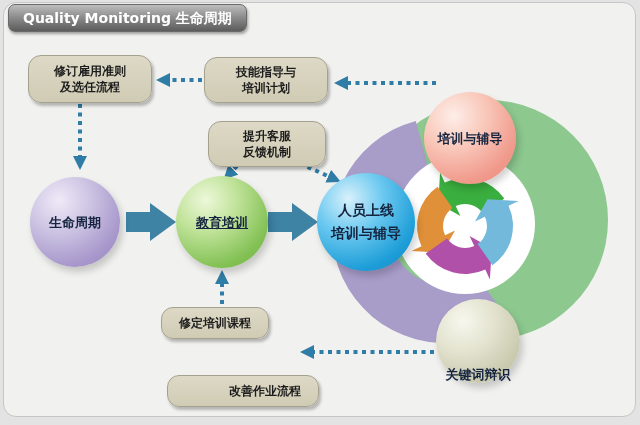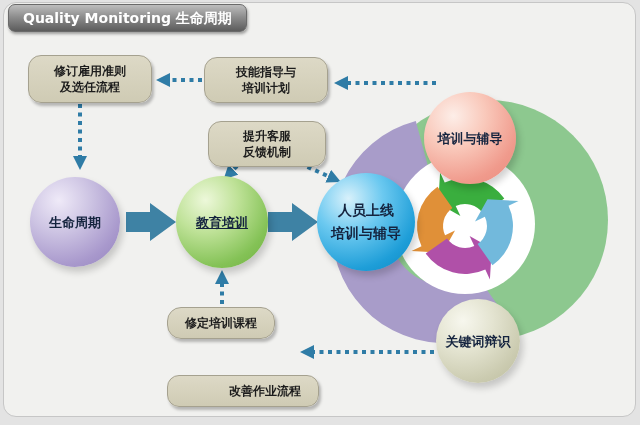--- a/index.html
+++ b/index.html
@@ -13,21 +13,21 @@
         box-shadow:1px 2px 3px rgba(0,0,0,.35);z-index:30;}
   svg.gfx{position:absolute;left:0;top:0;z-index:5;}
   .sphere{position:absolute;border-radius:50%;display:flex;flex-direction:column;align-items:center;
         justify-content:center;text-align:center;font-weight:bold;font-size:13px;color:#15243f;
         line-height:17px;z-index:10;box-shadow:3px 5px 7px rgba(0,0,0,.18);}
   .sp-purple{background:radial-gradient(circle at 32% 26%,#efeaf8 0%,#cdc4e3 35%,#a898cc 72%,#9384bd 100%);}
   .sp-green {background:radial-gradient(circle at 32% 26%,#edf8da 0%,#bfe298 35%,#84c256 72%,#6fae41 100%);text-decoration:underline;}
   .sp-blue  {background:radial-gradient(circle at 32% 26%,#d8f1fb 0%,#6cc9f0 35%,#1e9ed8 72%,#0c85c0 100%);font-size:14px;}
   .sp-pink  {background:radial-gradient(circle at 32% 26%,#fdeee8 0%,#f9c8ba 35%,#f09a8c 72%,#e98a7d 100%);}
   .sp-orange{background:radial-gradient(circle at 32% 26%,#fdf2da 0%,#fbd48f 35%,#f6ab48 72%,#efa031 100%);}
-  .sp-olive {background:radial-gradient(circle at 32% 26%,#f7f7ee 0%,#e4e4d1 35%,#cbcbb0 72%,#babb9d 100%);}
+  .sp-olive {background:radial-gradient(circle at 32% 26%,#f7f7ee 0%,#e4e4d1 35%,#cbcbb0 72%,#babb9d 100%);justify-content:flex-end;}
   .pbox{position:absolute;background:linear-gradient(#ddd9c6,#cfcbb4);border:1px solid #a5a18f;
         display:flex;flex-direction:column;align-items:center;justify-content:center;text-align:center;
         font-weight:bold;font-size:12px;color:#1c1c1c;line-height:16px;z-index:20;
         box-shadow:2px 3px 3px rgba(0,0,0,.25);}
   .pbox.two{border-radius:13px;}
   .pbox.one{border-radius:12px;}
 </style>
 </head>
 <body>
 
@@ -73,21 +73,21 @@
     <span>及选任流程</span>
   </div>
   <div class="pbox two" style="left:204px;top:57px;width:122px;height:44px;">
     <span>技能指导与</span>
     <span>培训计划</span>
   </div>
   <div class="pbox two" style="left:208px;top:113px;width:116px;height:44px;margin-top:8px;">
     <span>提升客服</span>
     <span>反馈机制</span>
   </div>
-  <div class="pbox one" style="left:167px;top:307px;width:106px;height:30px;border-radius:14px;">
+  <div class="pbox one" style="left:161px;top:307px;width:106px;height:30px;">
     <span>修定培训课程</span>
   </div>
   <div class="pbox one" style="left:167px;top:375px;width:106px;height:30px;padding-left:44px;">
     <span>改善作业流程</span>
   </div>
 
   <div class="sphere sp-purple" style="left:30px;top:177px;width:90px;height:90px;">
     <span>生命周期</span>
   </div>
   <div class="sphere sp-green" style="left:176px;top:176px;width:92px;height:92px;">

